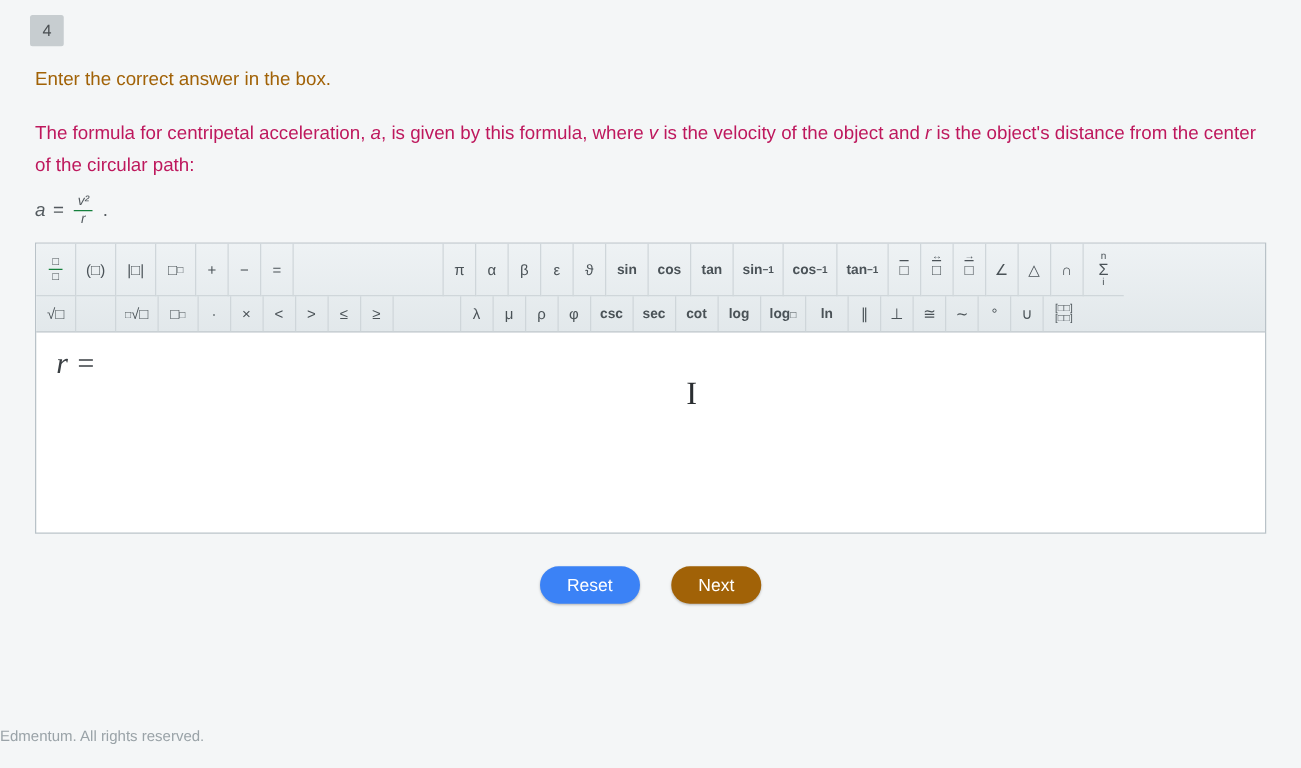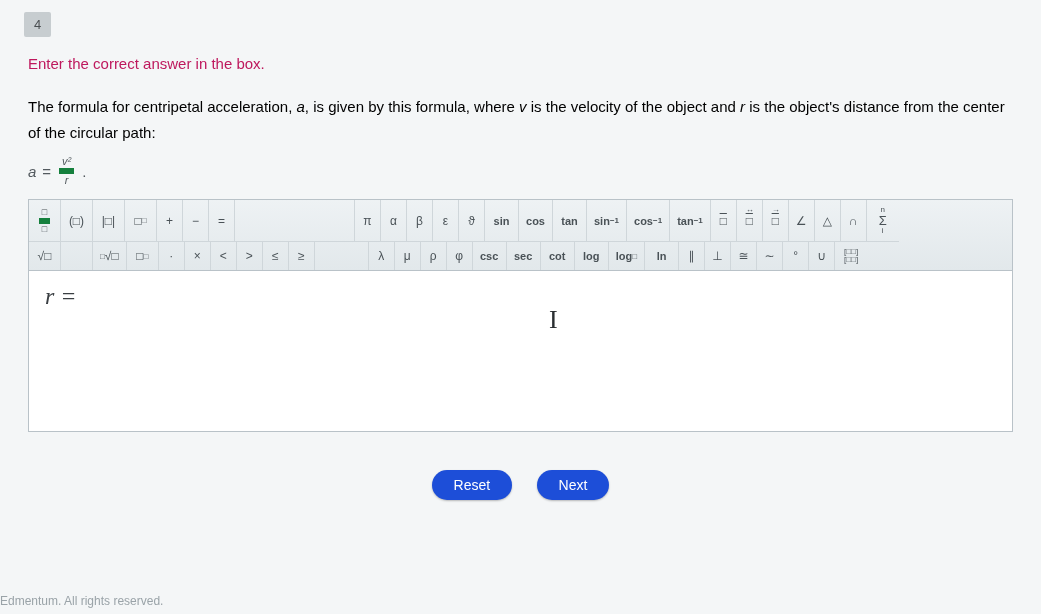--- a/index.html
+++ b/index.html
@@ -20,47 +20,47 @@
     color: #4a4f52;
     display: inline-block;
     padding: 5px 10px;
     font-size: 13px;
     border-radius: 2px;
     margin-bottom: 18px;
     margin-left: -4px;
   }
   .instruction {
     font-size: 15px;
-    color: #be185d;
+    color: #a16207;
     margin-bottom: 22px;
   }
   .prompt {
     font-size: 15px;
-    color: #000000;
+    color: #be185d;
     line-height: 1.7;
     margin-bottom: 10px;
   }
   .ital { font-style: italic; }
   .formula-line {
     font-size: 15px;
     margin: 6px 0 12px 0;
     display: flex;
     align-items: center;
     gap: 6px;
   }
   .frac {
     display: inline-flex;
     flex-direction: column;
     align-items: center;
     font-size: 11px;
     line-height: 1;
     vertical-align: middle;
     margin: 0 2px;
   }
-  .frac .num { border-bottom: 6px solid #15803d; padding: 1px 3px; }
+  .frac .num { border-bottom: 1px solid #15803d; padding: 1px 3px; }
   .frac .den { padding: 1px 3px; }
   .solve-line { font-size: 15px; margin-bottom: 14px; }
 
   
   .editor {
     border: 1px solid #b9c2c8;
     background: #fff;
     margin-top: 4px;
   }
   .toolbar {
@@ -122,27 +122,27 @@
   .btn {
     display: inline-block;
     padding: 7px 22px;
     border-radius: 16px;
     color: #fff;
     font-size: 14px;
     margin: 0 10px;
     cursor: pointer;
     box-shadow: 0 1px 2px rgba(0,0,0,.25);
   }
-  .btn-reset { background: #1d4ed8; }
-  .btn-next  { background: #1d4ed8; margin-top: 12px; }
+  .btn-reset { background: #3b82f6; }
+  .btn-next  { background: #a16207; }
 
   .footer {
     position: absolute;
     left: 0;
-    bottom: 6px;
+    bottom: 18px;
     font-size: 12px;
     color: #9aa3a8;
   }
 </style>
 </head>
 <body>
 
 <div class="page">
   <div class="q-number">4</div>
 

